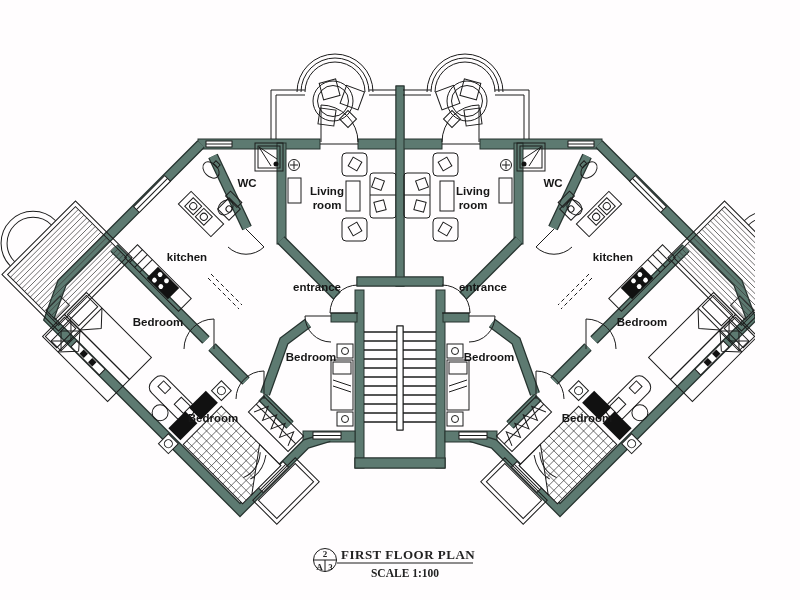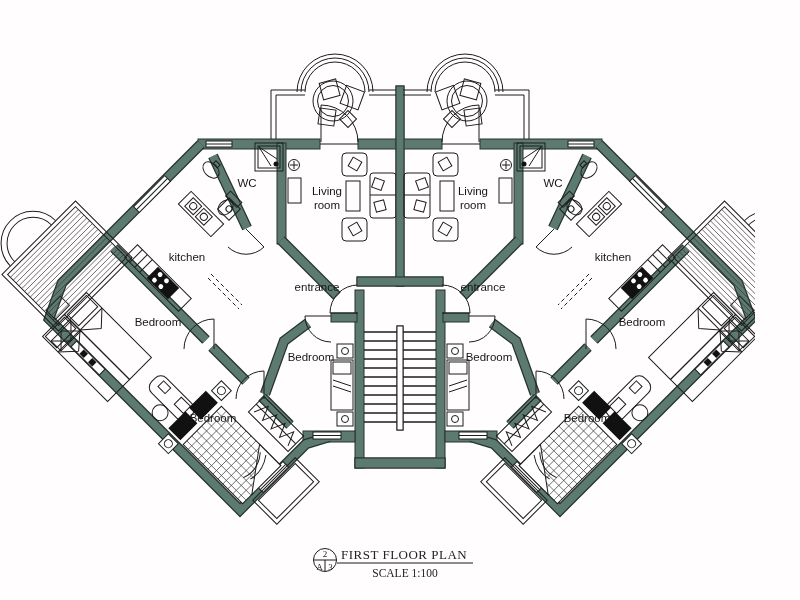--- a/index.html
+++ b/index.html
@@ -1,17 +1,17 @@
 <!DOCTYPE html>
 <html style="--wall: #5d7a71; --line: #1c1c1c; --furn: #111111; --bg: #fffdfe;"><head>
 <meta charset="utf-8">
 <style>
   html,body{margin:0;padding:0;background:#fffdfe;}
   .sheet{position:relative;width:755px;height:600px;background:var(--bg,#fffdfe);overflow:hidden;
-         font-family:"Liberation Sans",sans-serif;}
+         font-family:"Liberation Sans",sans-serif;font-weight:bold;}
   svg{position:absolute;left:0;top:0;}
   .wb{stroke:#26332f;fill:none;stroke-width:10.5px;stroke-linecap:butt;}
   .wf{stroke:var(--wall,#5d7a71);fill:none;stroke-width:8px;stroke-linecap:butt;}
   .wallrect{fill:var(--wall,#5d7a71);stroke:#26332f;stroke-width:1px;}
   .ln{stroke:var(--line,#1c1c1c);fill:none;stroke-width:1px;}
   .lnf{stroke:var(--line,#1c1c1c);fill:#ffffff;stroke-width:1px;}
   .dk{fill:var(--furn,#111111);stroke:none;}
   .hatch{stroke:#3a3a3a;stroke-width:0.7px;}
   .lbl{font-family:"Liberation Sans",sans-serif;font-size:11.5px;fill:#161616;text-anchor:middle;}
   .tb{font-family:"Liberation Serif",serif;fill:#222;}

